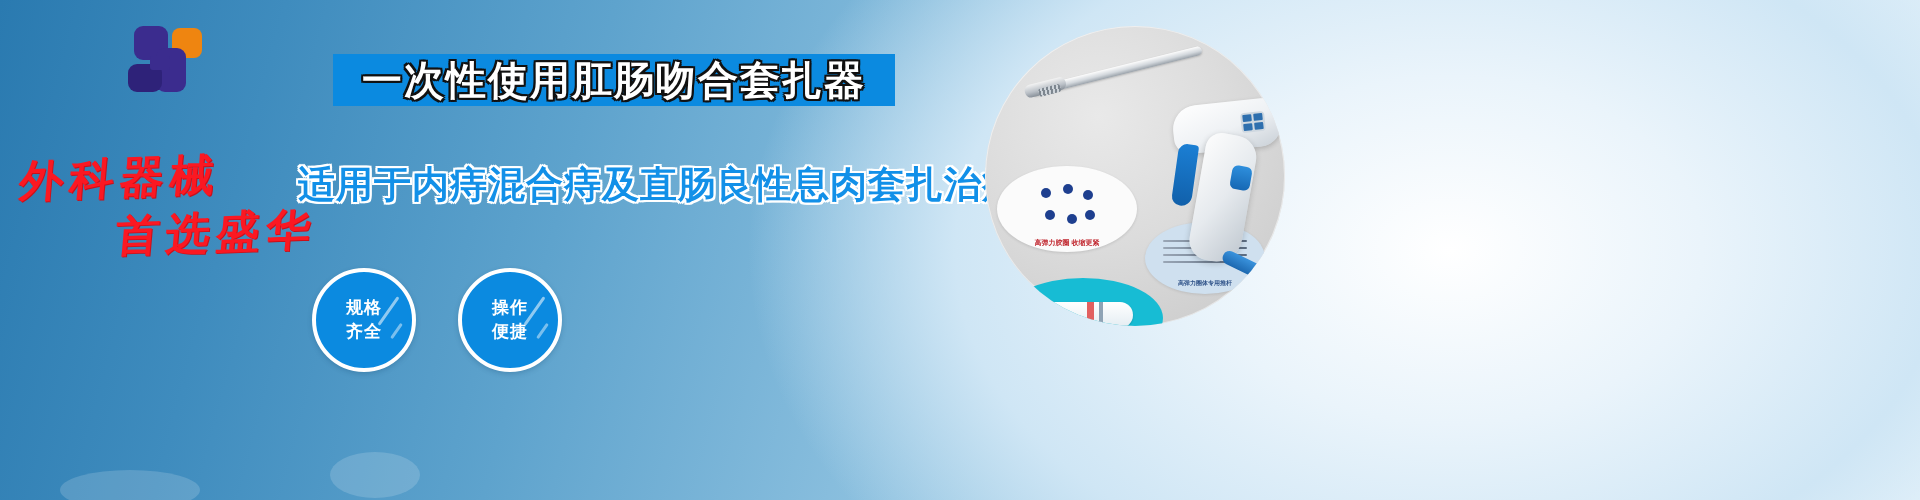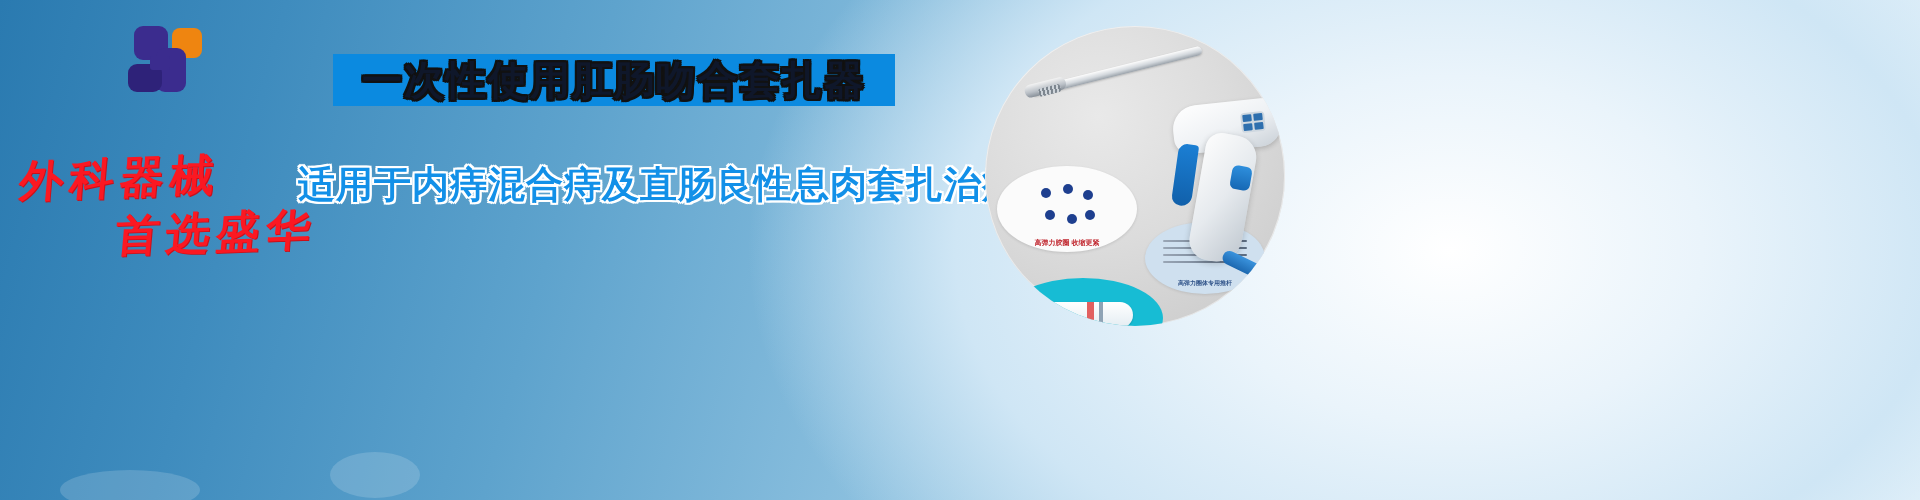--- a/index.html
+++ b/index.html
@@ -37,21 +37,21 @@
     text-shadow:1px 1px 0 #c9101a;
     white-space:nowrap;
   }
   .slg-2{margin-left:96px;margin-top:6px;}
   
   #title-bar{
     position:absolute;left:333px;top:54px;width:562px;height:52px;
     background:#0b8ae0;display:flex;align-items:center;justify-content:center;
   }
   #title-text{
-    font-size:40px;font-weight:700;color:#0f172a;letter-spacing:2px;
+    font-size:40px;font-weight:700;color:#ffffff;letter-spacing:2px;
     white-space:nowrap;
     text-shadow:
       -2px -2px 0 #111, 2px -2px 0 #111, -2px 2px 0 #111, 2px 2px 0 #111,
       0 -2px 0 #111, 0 2px 0 #111, -2px 0 0 #111, 2px 0 0 #111;
   }
   
   #subtitle{
     position:absolute;left:298px;top:160px;width:620px;text-align:center;
     font-size:37px;font-weight:700;color:#1290e8;letter-spacing:1px;
     white-space:nowrap;
@@ -182,20 +182,32 @@
     <div class="slg slg-2">首选盛华</div>
   </div>
 
   <div id="title-bar">
     <span id="title-text">一次性使用肛肠吻合套扎器</span>
   </div>
 
   <div id="subtitle">适用于内痔混合痔及直肠良性息肉套扎治疗</div>
 
   <div id="features">
+    <div class="feat">
+      <span class="slash"></span>
+      <span class="slash2"></span>
+      <span>规格</span>
+      <span>齐全</span>
+    </div>
+    <div class="feat">
+      <span class="slash"></span>
+      <span class="slash2"></span>
+      <span>操作</span>
+      <span>便捷</span>
+    </div>
   </div>
 
   <div id="product">
 
     <div class="p-ellipse">
       <span class="dot" style="left:44px;top:22px;"></span>
       <span class="dot" style="left:66px;top:18px;"></span>
       <span class="dot" style="left:86px;top:24px;"></span>
       <span class="dot" style="left:48px;top:44px;"></span>
       <span class="dot" style="left:70px;top:48px;"></span>

